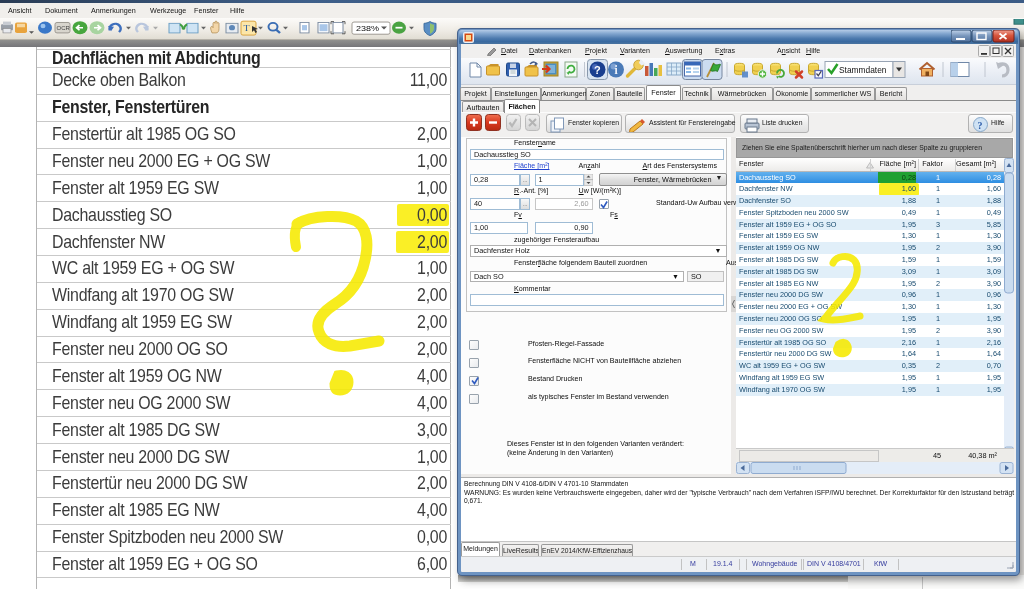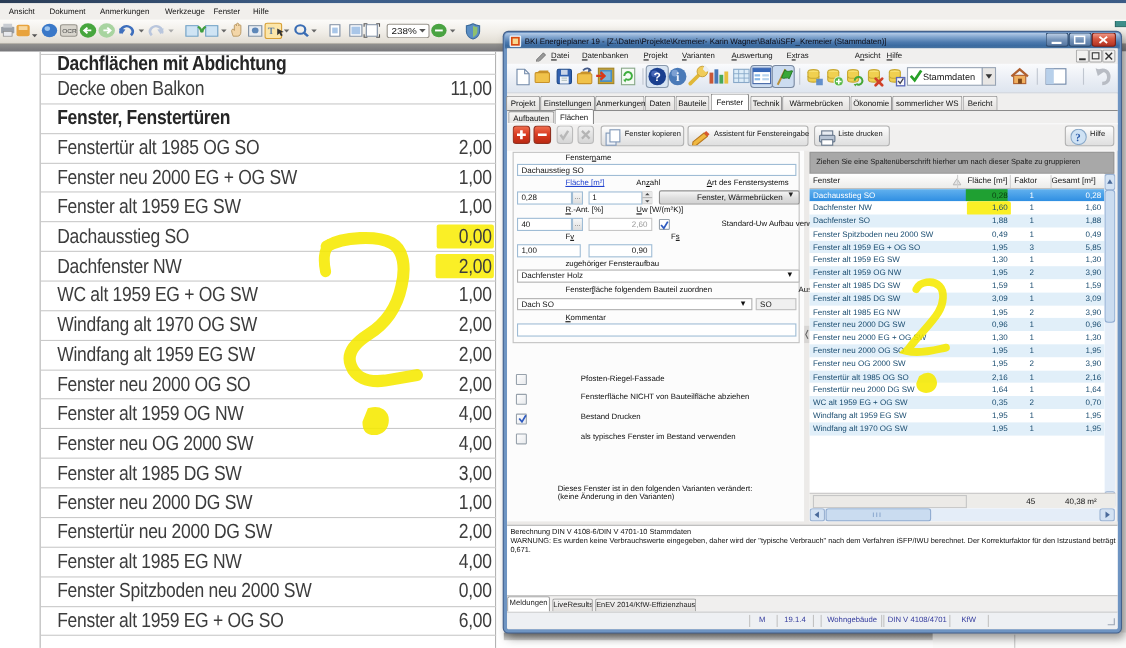--- a/index.html
+++ b/index.html
@@ -171,21 +171,20 @@
 <div class="a" style="left:458px;top:575px;width:390px;height:7px;background:linear-gradient(180deg,#8f8f8d,#d8d8d6);z-index:8;"></div>
 <div class="a" style="left:848px;top:575px;width:176px;height:14px;background:#fcfcfb;z-index:8;"></div>
 <div class="a" style="left:922px;top:577px;width:1px;height:12px;background:#c8c8c8;z-index:9;"></div>
 <div class="a" style="left:458px;top:29px;width:561px;height:546px;border:3px solid #6e94c2;border-radius:4px;box-shadow:0 0 0 1px #44618c, 3px 5px 9px rgba(40,40,40,0.5);background:#f0efee;z-index:10;"></div>
 <div class="a" style="left:459px;top:30px;width:559px;height:14px;border-radius:3px 3px 0 0;background:linear-gradient(180deg,#b4cbe7 0%,#84a7d0 25%,#4d7aae 60%,#3a6aa0 82%,#49739f 100%);font-size:7.2px;color:#0c0c16;z-index:11;">
 <svg style="position:absolute;left:4px;top:1.5px" width="11" height="11">
       <rect width="11" height="11" rx="2" fill="#e8f0f8"></rect>
       <rect x="1.5" y="1.5" width="8" height="8" fill="#d84a10"></rect>
       <rect x="3" y="3" width="5" height="5" fill="#f8d890"></rect>
     </svg>
-<span style="position:absolute;left:18px;top:3px;white-space:nowrap;">BKI Energieplaner 19 - [Z:\Daten\Projekte\Kremeier- Karin Wagner\Bafa\iSFP_Kremeier (Stammdaten)]</span>
 <svg style="position:absolute;left:492px;top:0px" width="64" height="13">
 <defs>
         <linearGradient id="gb1" x1="0" y1="0" x2="0" y2="1">
           <stop offset="0" stop-color="#c2d4ea"></stop>
           <stop offset="0.5" stop-color="#7795bb"></stop>
           <stop offset="1" stop-color="#52739e"></stop>
         </linearGradient>
 <linearGradient id="gr1" x1="0" y1="0" x2="0" y2="1">
           <stop offset="0" stop-color="#f0a091"></stop>
           <stop offset="0.45" stop-color="#d8573f"></stop>
@@ -306,31 +305,31 @@
       <rect x="490" y="4.5" width="7" height="14" fill="#b8d0ea"></rect>
       <line x1="524" y1="4" x2="524" y2="19" stroke="#c0c6d0"></line>
       <path d="M537 7 c6-3 10 0 10 5 0 4-3 6-6 6" stroke="#b8bcc4" stroke-width="3.2" fill="none"></path>
       <path d="M535 4 l2 7 6-4 z" fill="#b8bcc4"></path>
     </svg></div>
 <div class="a z12" style="left:461px;top:85px;width:555px;height:15px;background:#f0efee;"></div>
 <div class="a z12" style="left:461px;top:99.5px;width:555px;height:1px;background:#8a8a8a;z-index:12;"></div>
 <div class="t1" style="left:460px;width:31px;">Projekt</div>
 <div class="t1" style="left:491px;width:50px;">Einstellungen</div>
 <div class="t1" style="left:541px;width:45px;">Anmerkungen</div>
-<div class="t1" style="left:586px;width:28px;">Daten</div>
+<div class="t1" style="left:586px;width:28px;">Zonen</div>
 <div class="t1" style="left:614px;width:31px;">Bauteile</div>
 <div class="t1a" style="left:646px;width:35px;">Fenster</div>
 <div class="t1" style="left:682px;width:29px;">Technik</div>
 <div class="t1" style="left:711px;width:62px;">Wärmebrücken</div>
 <div class="t1" style="left:773px;width:38px;">Ökonomie</div>
 <div class="t1" style="left:811px;width:64px;">sommerlicher WS</div>
 <div class="t1" style="left:875px;width:32px;">Bericht</div>
 <div class="a z12" style="left:461px;top:100.5px;width:555px;height:12px;background:#f0efee;"></div>
 <div class="t1" style="left:462px;top:101px;width:42px;">Aufbauten</div>
-<div class="t1a" style="left:504px;top:99px;width:36px;height:14px;line-height:13px;">Flächen</div>
+<div class="t1a" style="left:504px;top:99px;width:36px;height:14px;line-height:13px;font-weight:bold;">Flächen</div>
 <div class="a z12" style="left:461px;top:112px;width:555px;height:25px;background:#f1f0ef;border-top:1px solid #fbfbfb;"></div>
 <svg class="a" style="left:466px;top:114px;z-index:12" width="80" height="20">
 <defs>
       <linearGradient id="rg" x1="0" y1="0" x2="0" y2="1">
         <stop offset="0" stop-color="#f07050"></stop>
         <stop offset="0.5" stop-color="#d83920"></stop>
         <stop offset="1" stop-color="#b82810"></stop>
       </linearGradient>
 <linearGradient id="gg2" x1="0" y1="0" x2="0" y2="1">
         <stop offset="0" stop-color="#f2f2f2"></stop>

